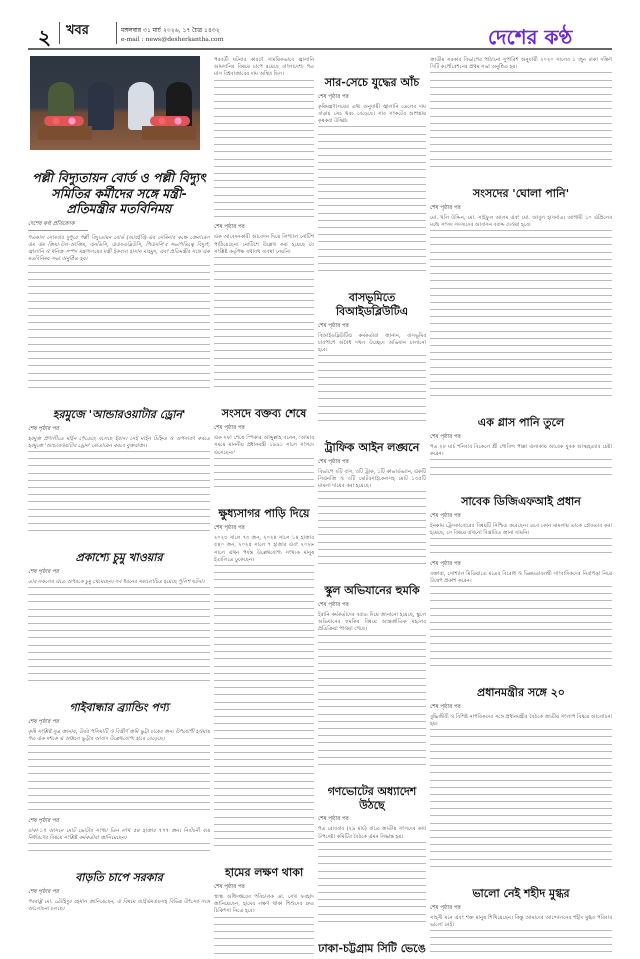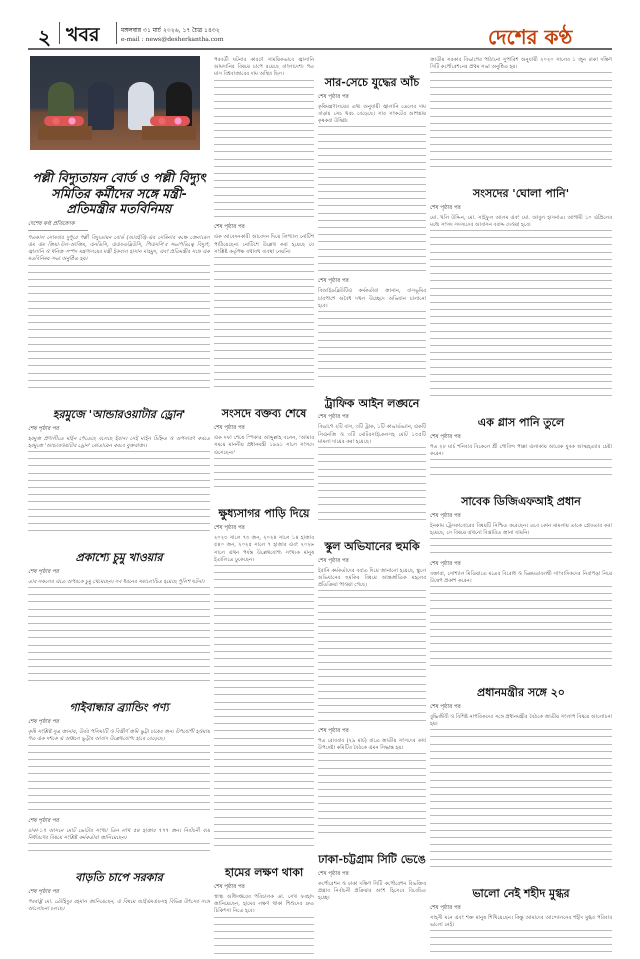--- a/index.html
+++ b/index.html
@@ -2,25 +2,25 @@
 <html><head>
 <meta charset="utf-8">
 <style>
   * { margin:0; padding:0; box-sizing:border-box; }
   html, body { width:640px; height:959px; background:#fff; overflow:hidden; }
   body { font-family:"DejaVu Serif", serif; color:#222; position:relative; }
 
   .masthead { position:absolute; left:0; top:0; width:640px; height:48px; }
   .page-no { position:absolute; left:38px; top:22px; font-size:20px; font-weight:bold; color:#111; }
   .mh-div1 { position:absolute; left:59px; top:22px; width:1px; height:22px; background:#555; }
-  .section-name { position:absolute; left:66px; top:20px; font-size:19px; font-weight:bold; color:#111; }
+  .section-name { position:absolute; left:66px; top:20px; font-size:13px; font-weight:bold; color:#111; }
   .mh-div2 { position:absolute; left:116px; top:22px; width:1px; height:22px; background:#555; }
   .dateline { position:absolute; left:121px; top:25px; font-size:6px; color:#222; }
   .email { position:absolute; left:121px; top:35px; font-size:6px; color:#333; }
-  .brand { position:absolute; left:488px; top:22px; font-size:20px; font-weight:bold; color:#c2410c; }
+  .brand { position:absolute; left:488px; top:22px; font-size:20px; font-weight:bold; color:#6d28d9; }
   .rule { position:absolute; left:28px; top:48px; width:584px; height:2px; background:#666; }
 
   .col { position:absolute; top:56px; overflow:hidden; }
   .c1 { left:28px; width:192px;font-style:italic; }
   .c2 { left:224px; width:190px; }
   .c3 { left:418px; width:194px; }
 
   .photo { width:170px; height:94px; margin:0 0 8px 2px; position:relative; overflow:hidden;
            background:linear-gradient(#2d3540 0%, #353c47 55%, #6b4a38 60%, #8a5e44 100%); }
   .photo .p { position:absolute; bottom:20px; width:26px; height:48px; border-radius:12px 12px 4px 4px; }
@@ -437,20 +437,21 @@
       <i></i>
       <i></i>
       <i></i>
       <i></i>
       <i></i>
       <i></i>
       <i></i>
       <i></i>
     </div>
 
+  <h2 class="head h-md">বাসভূমিতে বিআইডব্লিউটিএ</h2>
   <div class="byline">শেষ পৃষ্ঠার পর</div>
   <p class="text">বিআইডব্লিউটিএ কর্মকর্তারা জানান, বাসভূমির চারপাশে অবৈধ দখল উচ্ছেদে অভিযান চালানো হবে।</p>
   <div class="lines">
       <i></i>
       <i></i>
       <i></i>
       <i></i>
       <i></i>
       <i></i>
       <i></i>
@@ -494,20 +495,21 @@
       <i></i>
       <i></i>
       <i></i>
       <i></i>
       <i></i>
       <i></i>
       <i></i>
       <i></i>
     </div>
 
+  <h2 class="head h-md">গণভোটের অধ্যাদেশ উঠছে</h2>
   <div class="byline">শেষ পৃষ্ঠার পর</div>
   <p class="text">গত রোববার (২৯ মার্চ) রাতে জাতীয় সংসদের কার্য উপদেষ্টা কমিটির বৈঠকে এমন সিদ্ধান্ত হয়।</p>
   <div class="lines">
       <i></i>
       <i></i>
       <i></i>
       <i></i>
       <i></i>
       <i></i>
       <i></i>

